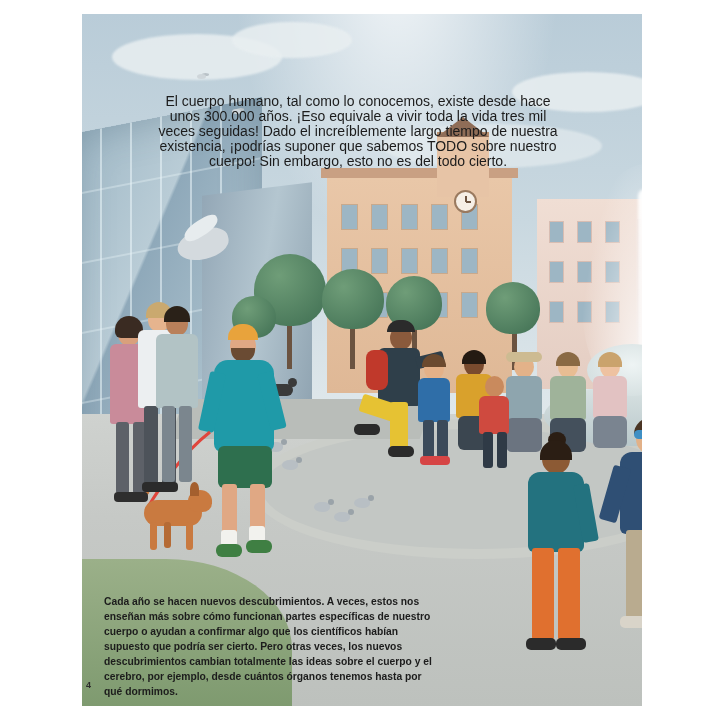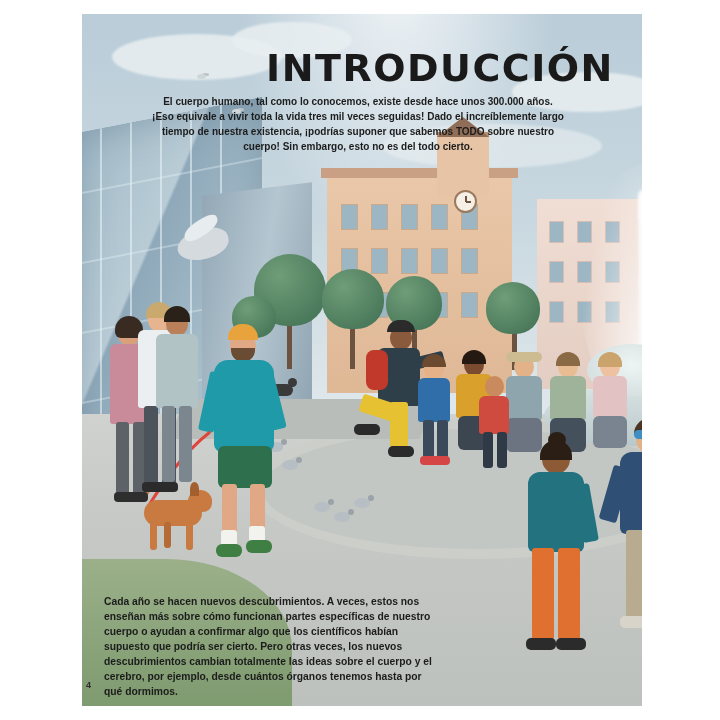--- a/index.html
+++ b/index.html
@@ -277,23 +277,23 @@
     font-size: 38px;
     letter-spacing: 1.5px;
     color: #1a1a1a;
   }
   .intro-text {
     position: absolute;
     left: 152px;
     top: 94px;
     width: 412px;
     text-align: center;
-    font-size: 10px;
+    font-size: 14px;
     line-height: 15px;
-    font-weight: 700;
+    font-weight: 400;
     color: #1c1c1c;
   }
   .bottom-text {
     position: absolute;
     left: 104px;
     top: 594px;
     width: 330px;
     font-size: 10.3px;
     line-height: 15px;
     font-weight: 700;
@@ -543,18 +543,17 @@
       <div class="arm" style="left:4px;top:52px;width:18px;height:56px;background:#2f4f74;transform:rotate(16deg);"></div>
 
       <div class="leg" style="left:24px;top:116px;width:22px;height:88px;background:#b9ab8f;"></div>
 
       <div style="position:absolute;left:18px;top:202px;width:30px;height:12px;background:#d9d4c9;border-radius:5px;"></div>
 
     </div>
 
   </div>
 
-  <div class="title">INTRODUCCIÓN</div>
   <div class="intro-text">El cuerpo humano, tal como lo conocemos, existe desde hace unos 300.000 años. ¡Eso equivale a vivir toda la vida tres mil veces seguidas! Dado el increíblemente largo tiempo de nuestra existencia, ¡podrías suponer que sabemos TODO sobre nuestro cuerpo! Sin embargo, esto no es del todo cierto.</div>
   <div class="bottom-text">Cada año se hacen nuevos descubrimientos. A veces, estos nos enseñan más sobre cómo funcionan partes específicas de nuestro cuerpo o ayudan a confirmar algo que los científicos habían supuesto que podría ser cierto. Pero otras veces, los nuevos descubrimientos cambian totalmente las ideas sobre el cuerpo y el cerebro, por ejemplo, desde cuántos órganos tenemos hasta por qué dormimos.</div>
   <div class="page-number">4</div>
 
 </div>
 
 </body></html>

